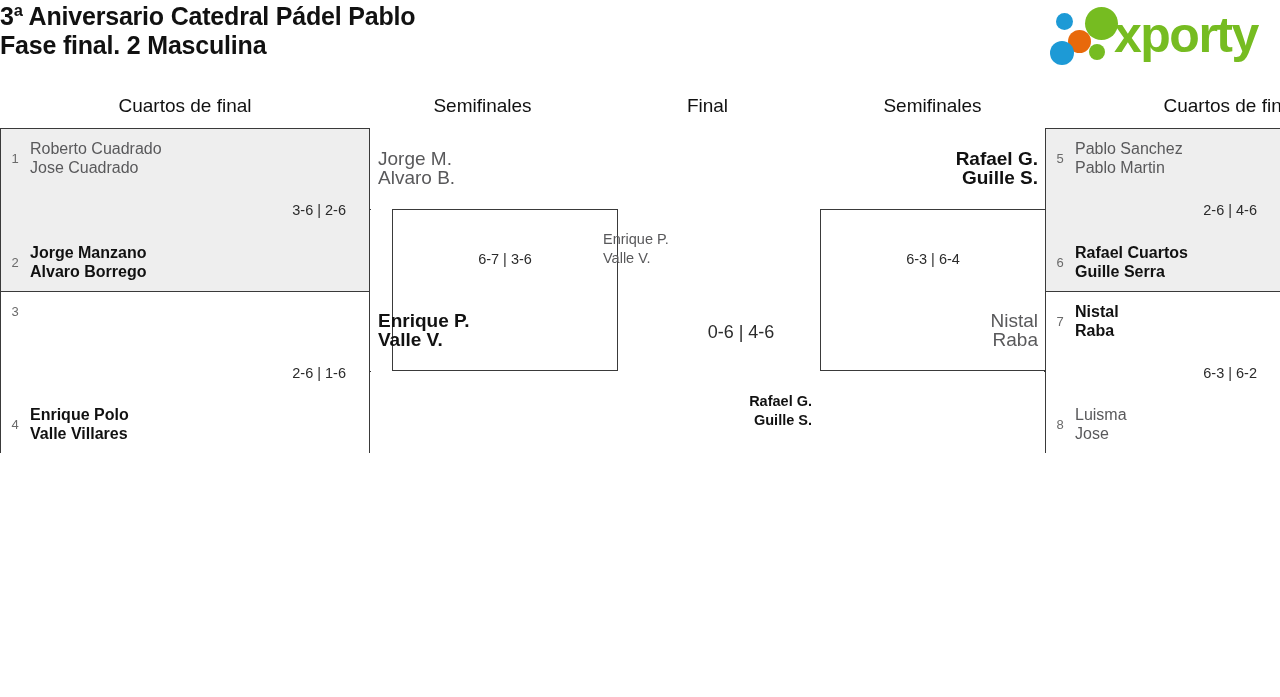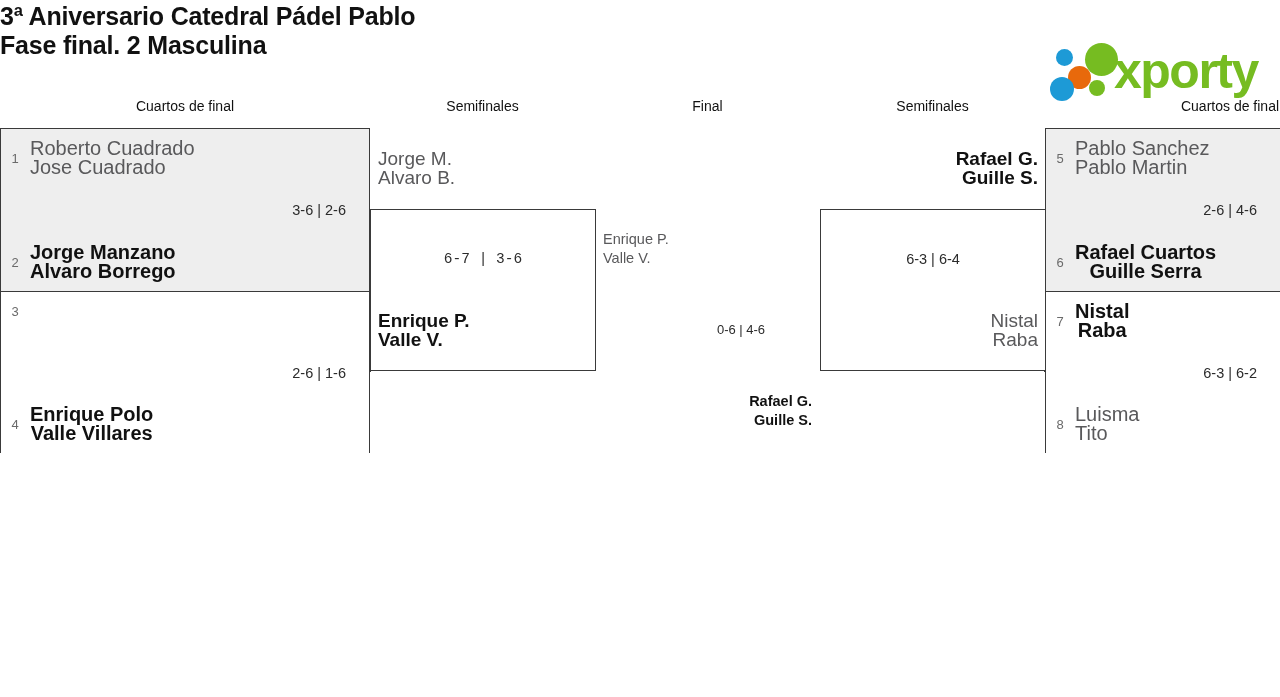--- a/index.html
+++ b/index.html
@@ -37,21 +37,20 @@
     white-space: nowrap;
   }
   .title-line.l1 { margin-top: 2px; }
 
   
   #logo {
     position: absolute;
     left: 1048px; top: 5px;
     width: 228px;
     height: 60px;
-    margin-top: 36px;
   }
   #logo-dots {
     position: absolute;
     left: 0; top: 0;
     width: 72px;
     height: 58px;
   }
   .dot { position: absolute; border-radius: 50%; }
   .dot.d1 { left: 8px;  top: 8px;  width: 17px; height: 17px; }
   .dot.d2 { left: 20px; top: 25px; width: 23px; height: 23px; }
@@ -64,21 +63,21 @@
     font-size: 50px;
     font-weight: bold;
     letter-spacing: -1.5px;
     line-height: 58px;
   }
 
   
   .col-head {
     position: absolute;
     top: 96px;
-    font-size: 14px;
+    font-size: 19px;
     font-weight: normal;
     color: #111111;
     text-align: center;
     white-space: nowrap;
     line-height: 20px;
   }
   .col-head.c1 { left: 0px;    width: 370px; }
   .col-head.c2 { left: 370px;  width: 225px; }
   .col-head.c3 { left: 595px;  width: 225px; }
   .col-head.c4 { left: 820px;  width: 225px; }
@@ -89,21 +88,21 @@
     position: absolute;
     box-sizing: border-box;
     border: 1px solid #3a3a3a;
   }
 
   
   #qf-left  { left: 0px;    top: 128px; width: 370px; height: 325px; }
   #qf-right { left: 1045px; top: 128px; width: 236px; height: 325px; }
 
   
-  #sf-left  { left: 370px; top: 209px; width: 226px; height: 162px; font-family: Liberation Mono, monospace; }
+  #sf-left  { left: 392px; top: 209px; width: 226px; height: 162px; }
   #sf-right { left: 820px; top: 209px; width: 226px; height: 162px; }
 
   
   .qf-match {
     position: absolute;
     left: 0;
     width: 100%;
     height: 162px;
     box-sizing: border-box;
   }
@@ -123,26 +122,26 @@
   .team.left-side  { left: 8px; }
 
   .seed {
     font-size: 13px;
     color: #6a6a6a;
     width: 12px;
     text-align: center;
     flex: 0 0 auto;
   }
   .names {
-    font-size: 20px;
+    font-size: 16px;
     white-space: nowrap;
   }
   .names .nm { display: block; }
   .names.loser  { color: #59595b; font-weight: normal; }
-  .names.winner { color: #111111; font-weight: bold; text-align: center; }
+  .names.winner { color: #111111; font-weight: bold; }
 
   
   .score {
     position: absolute;
     top: 50%;
     transform: translateY(-50%);
     font-size: 14.5px;
     color: #2b2b2b;
     white-space: nowrap;
   }
@@ -168,21 +167,21 @@
     white-space: nowrap;
   }
   .final-team .nm { display: block; }
   .final-team.loser  { color: #59595b; font-weight: normal; }
   .final-team.winner { color: #111111; font-weight: bold; }
   #final-score {
     position: absolute;
     left: 595px; top: 322px;
     width: 218px;
     text-align: center;
-    font-size: 13px;
+    font-size: 18px;
     color: #2b2b2b;
     padding-left: 37px;
   }
 
   
   .conn {
     position: absolute;
     background: #3a3a3a;
   }
 </style>
@@ -322,18 +321,18 @@
       <span class="names winner">
         <span class="nm">Nistal</span>
         <span class="nm">Raba</span>
       </span>
     </div>
     <div class="score s-right">6-3 | 6-2</div>
     <div class="team t-lower left-side">
       <span class="seed">8</span>
       <span class="names loser">
         <span class="nm">Luisma</span>
-        <span class="nm">Tito</span>
+        <span class="nm">Jose</span>
       </span>
     </div>
   </div>
 
 </div>
 
 </body></html>

